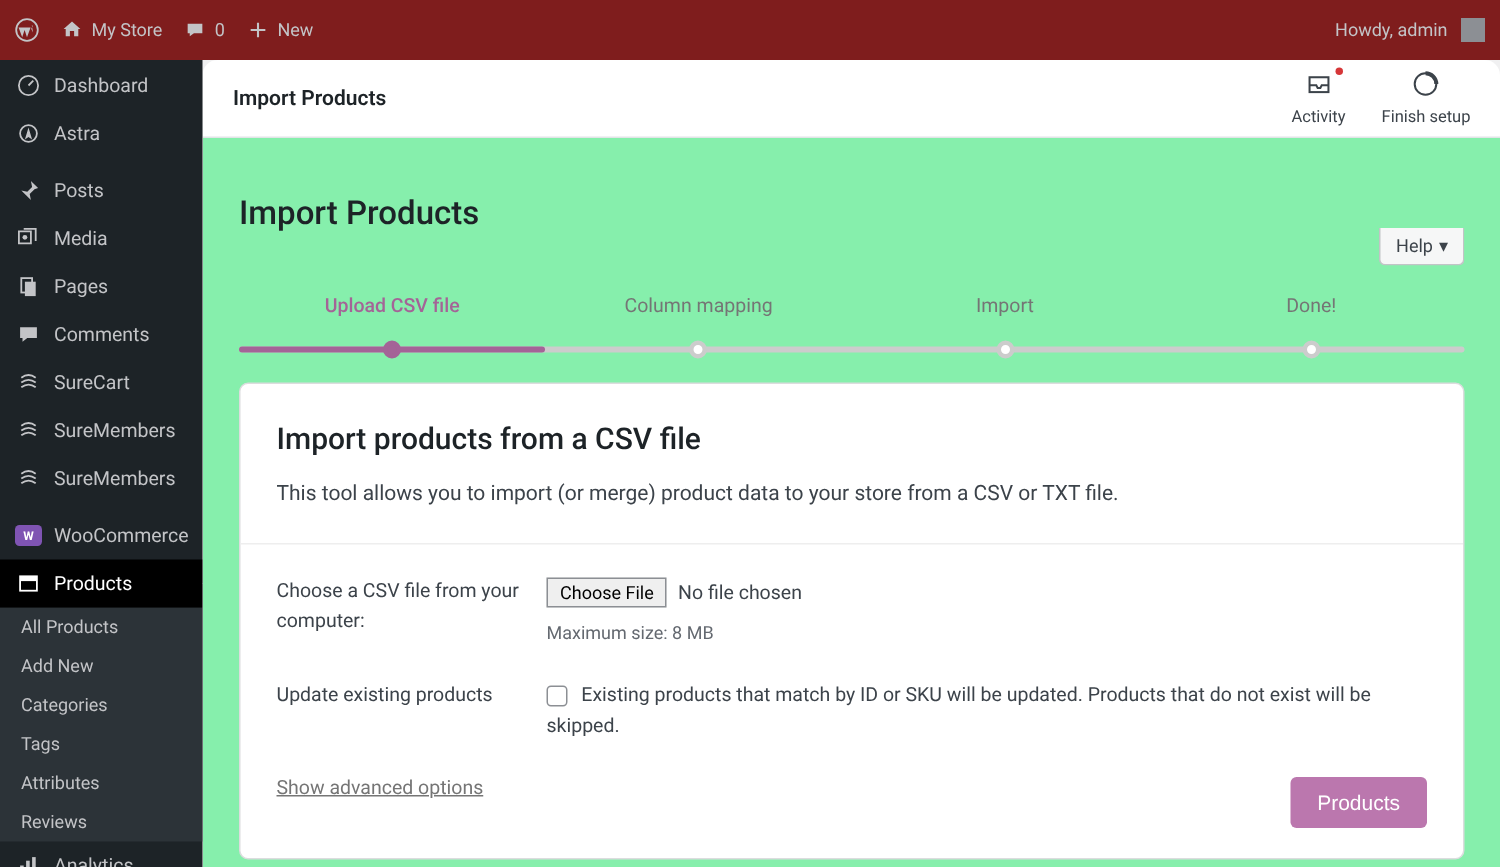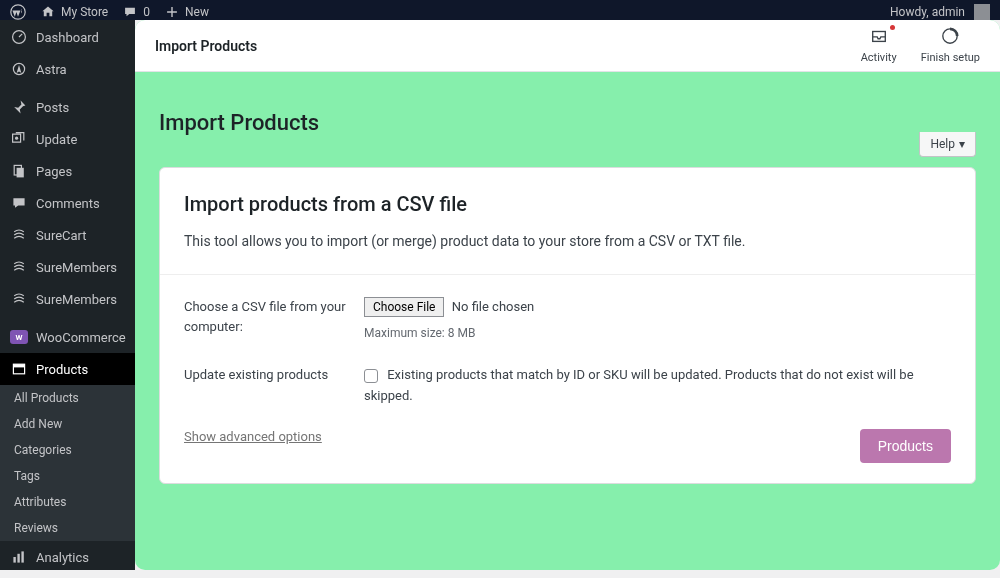--- a/index.html
+++ b/index.html
@@ -1,19 +1,19 @@
 <!DOCTYPE html>
 <html><head>
 <meta charset="utf-8">
 <style>
   * { box-sizing: border-box; margin: 0; padding: 0; }
   body { font-family: -apple-system, BlinkMacSystemFont, "Segoe UI", Roboto, sans-serif; font-size: 13px; color: #3c434a; background: #f0f0f1; width: 1000px; height: 578px; overflow: hidden; }
 
   
-  .adminbar { height: 20px; background: #0f172a; color: #c3c4c7; display: flex; align-items: flex-end; padding: 0 10px; font-size: 12px; }
+  .adminbar { height: 40px; background: #7f1d1d; color: #c3c4c7; display: flex; align-items: center; padding: 0 10px; font-size: 12px; }
   .adminbar .left { display: flex; align-items: center; gap: 14px; flex: 1; }
   .adminbar .right { display: flex; align-items: center; gap: 6px; }
   .adminbar-item { display: flex; align-items: center; gap: 5px; cursor: pointer; color: #c3c4c7; }
   .ab-icon { display: inline-flex; align-items: center; justify-content: center; width: 16px; height: 16px; }
   .avatar { width: 16px; height: 16px; background: #8c8f94; display: inline-block; margin-left: 4px; }
 
   
   .wrap { display: flex; height: calc(578px - 28px); }
   .sidebar { width: 135px; background: #1d2327; color: #c3c4c7; font-size: 13px; overflow: hidden; }
   .menu-item { display: flex; align-items: center; gap: 8px; padding: 7px 10px; cursor: pointer; }
@@ -147,21 +147,21 @@
         </span>
       <span>Posts</span>
     </div>
     <div class="menu-item">
       <span class="menu-icon">
           <svg viewBox="0 0 20 20" width="16" height="16">
             <path d="M2 4h10v10H2z M6 2h10v10" fill="none" stroke="currentColor" stroke-width="1.5"></path>
             <circle cx="7" cy="9" r="2"></circle>
           </svg>
         </span>
-      <span>Update</span>
+      <span>Media</span>
     </div>
     <div class="menu-item">
       <span class="menu-icon">
           <svg viewBox="0 0 20 20" width="16" height="16">
             <rect x="4" y="3" width="9" height="12" fill="none" stroke="currentColor" stroke-width="1.5"></rect>
             <rect x="7" y="6" width="9" height="12" fill="currentColor"></rect>
           </svg>
         </span>
       <span>Pages</span>
     </div>
@@ -257,20 +257,35 @@
     </div>
 
     <div class="page-head">
       <h1>Import Products</h1>
       <div class="help-tab">
         <span>Help</span>
         <span>▾</span>
       </div>
     </div>
 
+    <div class="stepper-wrap">
+      <div class="stepper">
+        <div class="step active">Upload CSV file</div>
+        <div class="step">Column mapping</div>
+        <div class="step">Import</div>
+        <div class="step">Done!</div>
+      </div>
+      <div class="step-line">
+        <div class="fill"></div>
+        <div class="step-dot d1"></div>
+        <div class="step-dot d2"></div>
+        <div class="step-dot d3"></div>
+        <div class="step-dot d4"></div>
+      </div>
+    </div>
 
     <div class="card">
       <h2>Import products from a CSV file</h2>
       <p class="desc">This tool allows you to import (or merge) product data to your store from a CSV or TXT file.</p>
       <hr>
 
       <div class="form-row">
         <div class="label">Choose a CSV file from your computer:</div>
         <div class="control">
           <button class="file-btn">Choose File</button>

